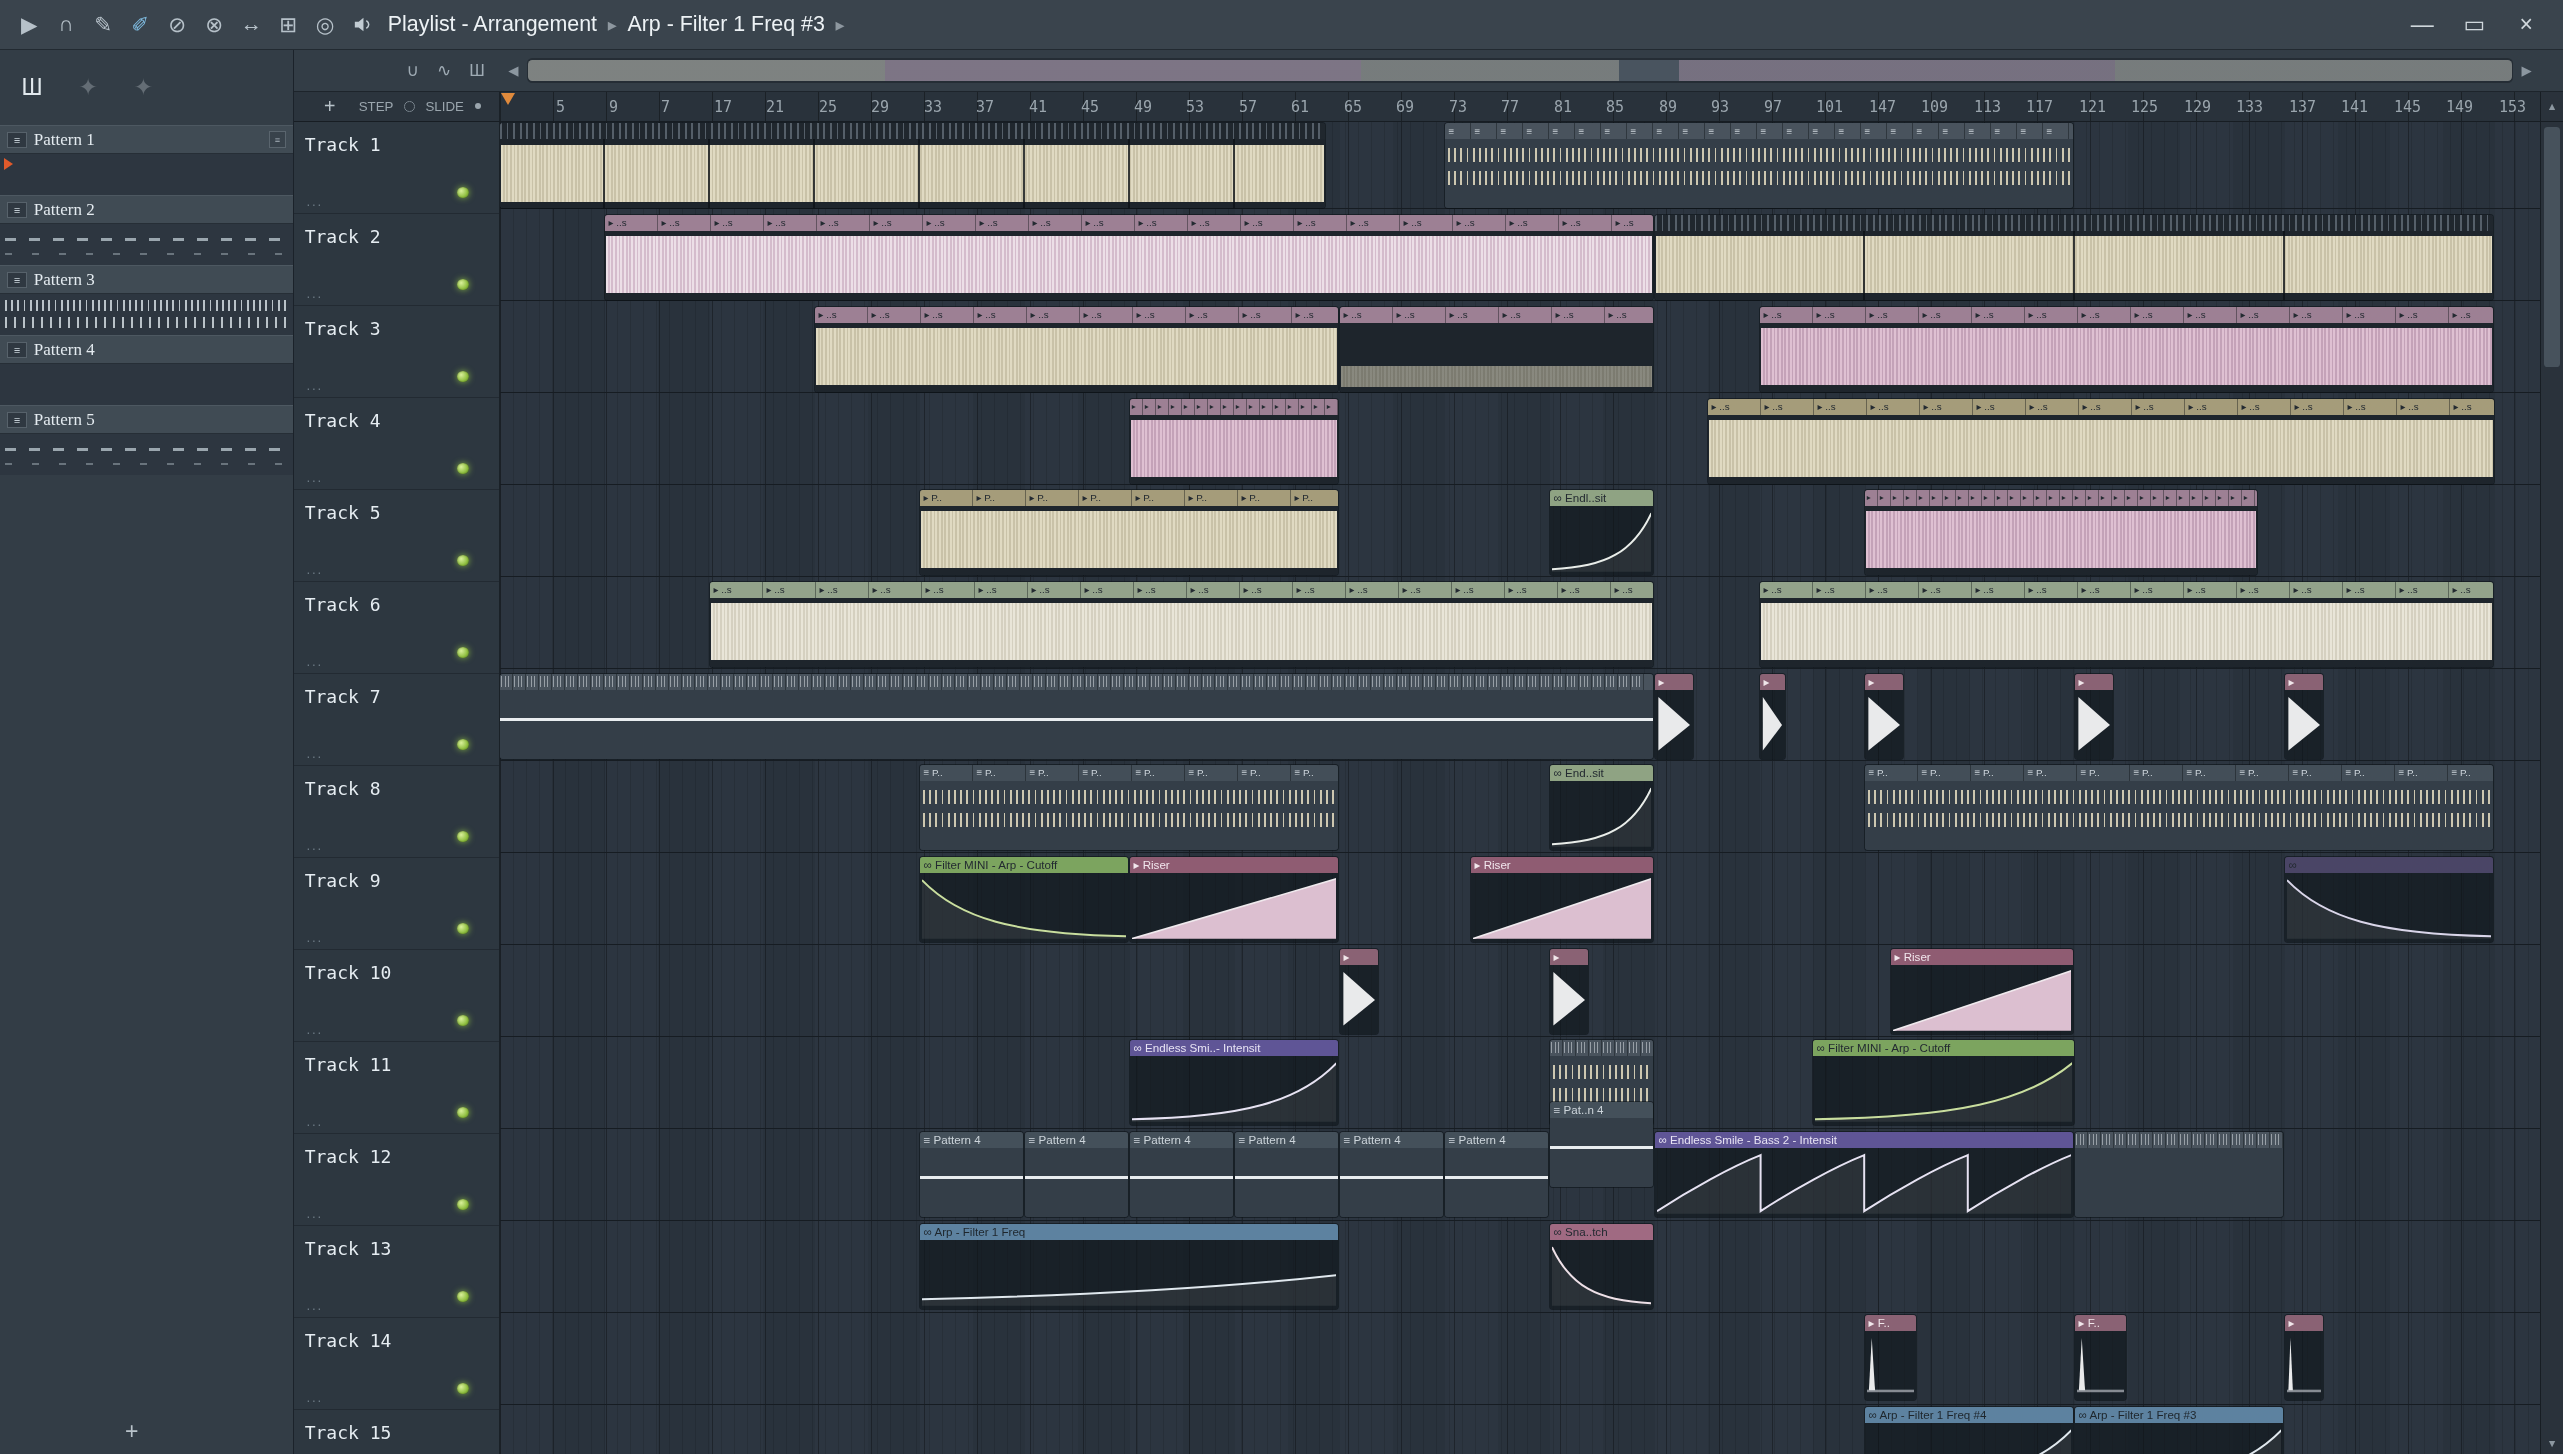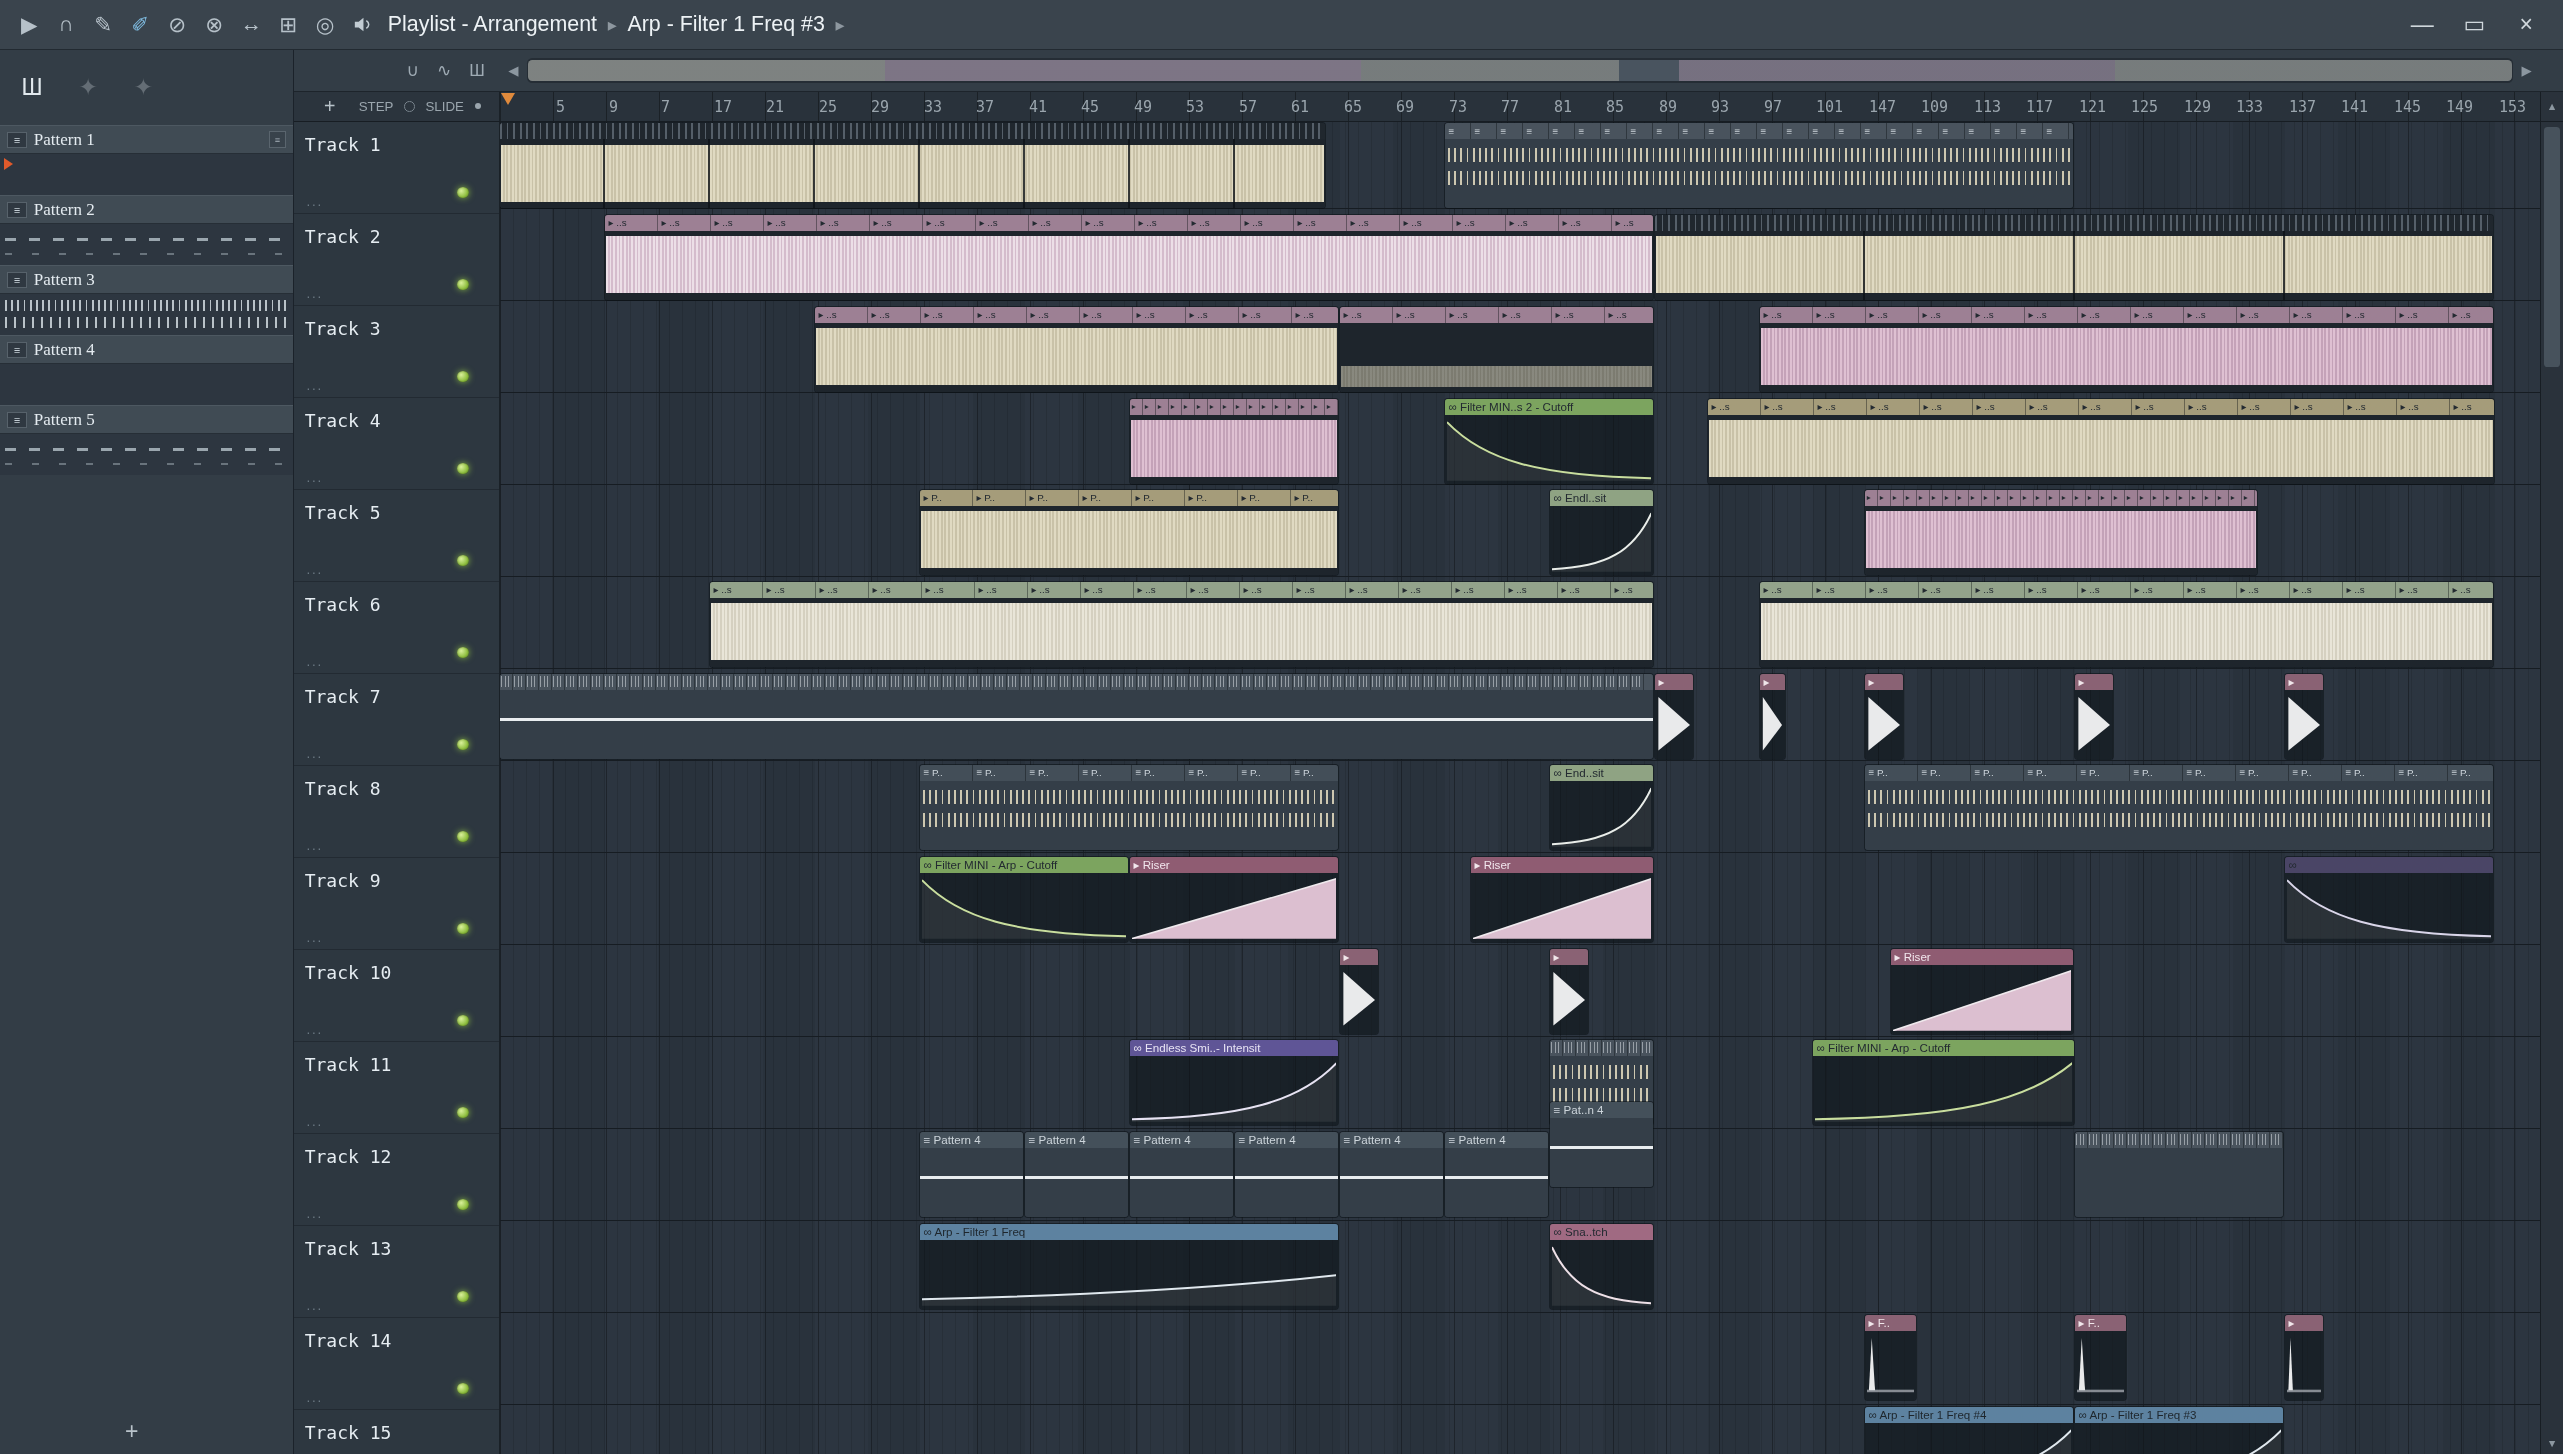--- a/index.html
+++ b/index.html
@@ -409,31 +409,20 @@
                 <span class="hd-seg sm" style="width: 13px;">▸</span>
                 <span class="hd-seg sm" style="width: 13px;">▸</span>
                 <span class="hd-seg sm" style="width: 13px;">▸</span>
                 <span class="hd-seg sm" style="width: 13px;">▸</span>
                 <span class="hd-seg sm" style="width: 13px;">▸</span>
               </div>
               <div class="clip-bd">
                 <div class="wf" style="background: repeating-linear-gradient(90deg, rgb(223, 192, 210) 0px, rgb(223, 192, 210) 1.8px, rgb(196, 162, 184) 1.8px, rgb(196, 162, 184) 3.6px);"></div>
               </div>
             </div>
-            <div class="clip clip-auto" style="left: 945px; top: 277px; width: 208px; height: 85px;">
-              <div class="clip-hd" style="background: rgb(124, 164, 95);">
-                <span class="hd-txt">∞ Filter MIN..s 2 - Cutoff</span>
-              </div>
-              <div class="clip-bd">
-                <svg viewBox="0 0 100 100" preserveAspectRatio="none" class="curve">
-                  <path d="M0,8 C18,68 45,93 100,96 L100,100 L0,100 Z" fill="rgba(255,255,255,0.08)"></path>
-                  <path d="M0,8 C18,68 45,93 100,96" fill="none" stroke="#c9de9e" stroke-width="2" vector-effect="non-scaling-stroke"></path>
-                </svg>
-              </div>
-            </div>
             <div class="clip clip-wave" style="left: 1208px; top: 277px; width: 786px; height: 85px;">
               <div class="clip-hd" style="background: rgb(165, 156, 122);">
                 <span class="hd-seg" style="width: 53px;">▸ ..s</span>
                 <span class="hd-seg" style="width: 53px;">▸ ..s</span>
                 <span class="hd-seg" style="width: 53px;">▸ ..s</span>
                 <span class="hd-seg" style="width: 53px;">▸ ..s</span>
                 <span class="hd-seg" style="width: 53px;">▸ ..s</span>
                 <span class="hd-seg" style="width: 53px;">▸ ..s</span>
                 <span class="hd-seg" style="width: 53px;">▸ ..s</span>
                 <span class="hd-seg" style="width: 53px;">▸ ..s</span>
@@ -887,20 +876,31 @@
                 <span class="hd-txt">≡ Pattern 4</span>
               </div>
               <div class="clip-bd bd-line"></div>
             </div>
             <div class="clip clip-pat" style="left: 1050px; top: 980px; width: 103px; height: 85px;">
               <div class="clip-hd" style="color: rgb(205, 213, 219); background: rgb(68, 80, 90);">
                 <span class="hd-txt">≡ Pat..n 4</span>
               </div>
               <div class="clip-bd bd-line"></div>
             </div>
+            <div class="clip clip-auto" style="left: 1155px; top: 1010px; width: 418px; height: 85px;">
+              <div class="clip-hd" style="color: rgb(232, 228, 244); background: rgb(95, 85, 150);">
+                <span class="hd-txt">∞ Endless Smile - Bass 2 - Intensit</span>
+              </div>
+              <div class="clip-bd">
+                <svg viewBox="0 0 100 100" preserveAspectRatio="none" class="curve">
+                  <path d="M0,96 C8,62 18,26 25,8 L25,96 C33,62 43,26 50,8 L50,96 C58,62 68,26 75,8 L75,96 C83,62 93,26 100,8 L100,100 L0,100 Z" fill="rgba(255,255,255,0.08)"></path>
+                  <path d="M0,96 C8,62 18,26 25,8 L25,96 C33,62 43,26 50,8 L50,96 C58,62 68,26 75,8 L75,96 C83,62 93,26 100,8" fill="none" stroke="#e6e2f2" stroke-width="2" vector-effect="non-scaling-stroke"></path>
+                </svg>
+              </div>
+            </div>
             <div class="clip clip-pat" style="left: 1575px; top: 1010px; width: 208px; height: 85px;">
               <div class="clip-hd" style="background: rgb(74, 84, 94);">
                 <span class="hd-seg seg-ticks" style="width: 13px;"></span>
                 <span class="hd-seg seg-ticks" style="width: 13px;"></span>
                 <span class="hd-seg seg-ticks" style="width: 13px;"></span>
                 <span class="hd-seg seg-ticks" style="width: 13px;"></span>
                 <span class="hd-seg seg-ticks" style="width: 13px;"></span>
                 <span class="hd-seg seg-ticks" style="width: 13px;"></span>
                 <span class="hd-seg seg-ticks" style="width: 13px;"></span>
                 <span class="hd-seg seg-ticks" style="width: 13px;"></span>

